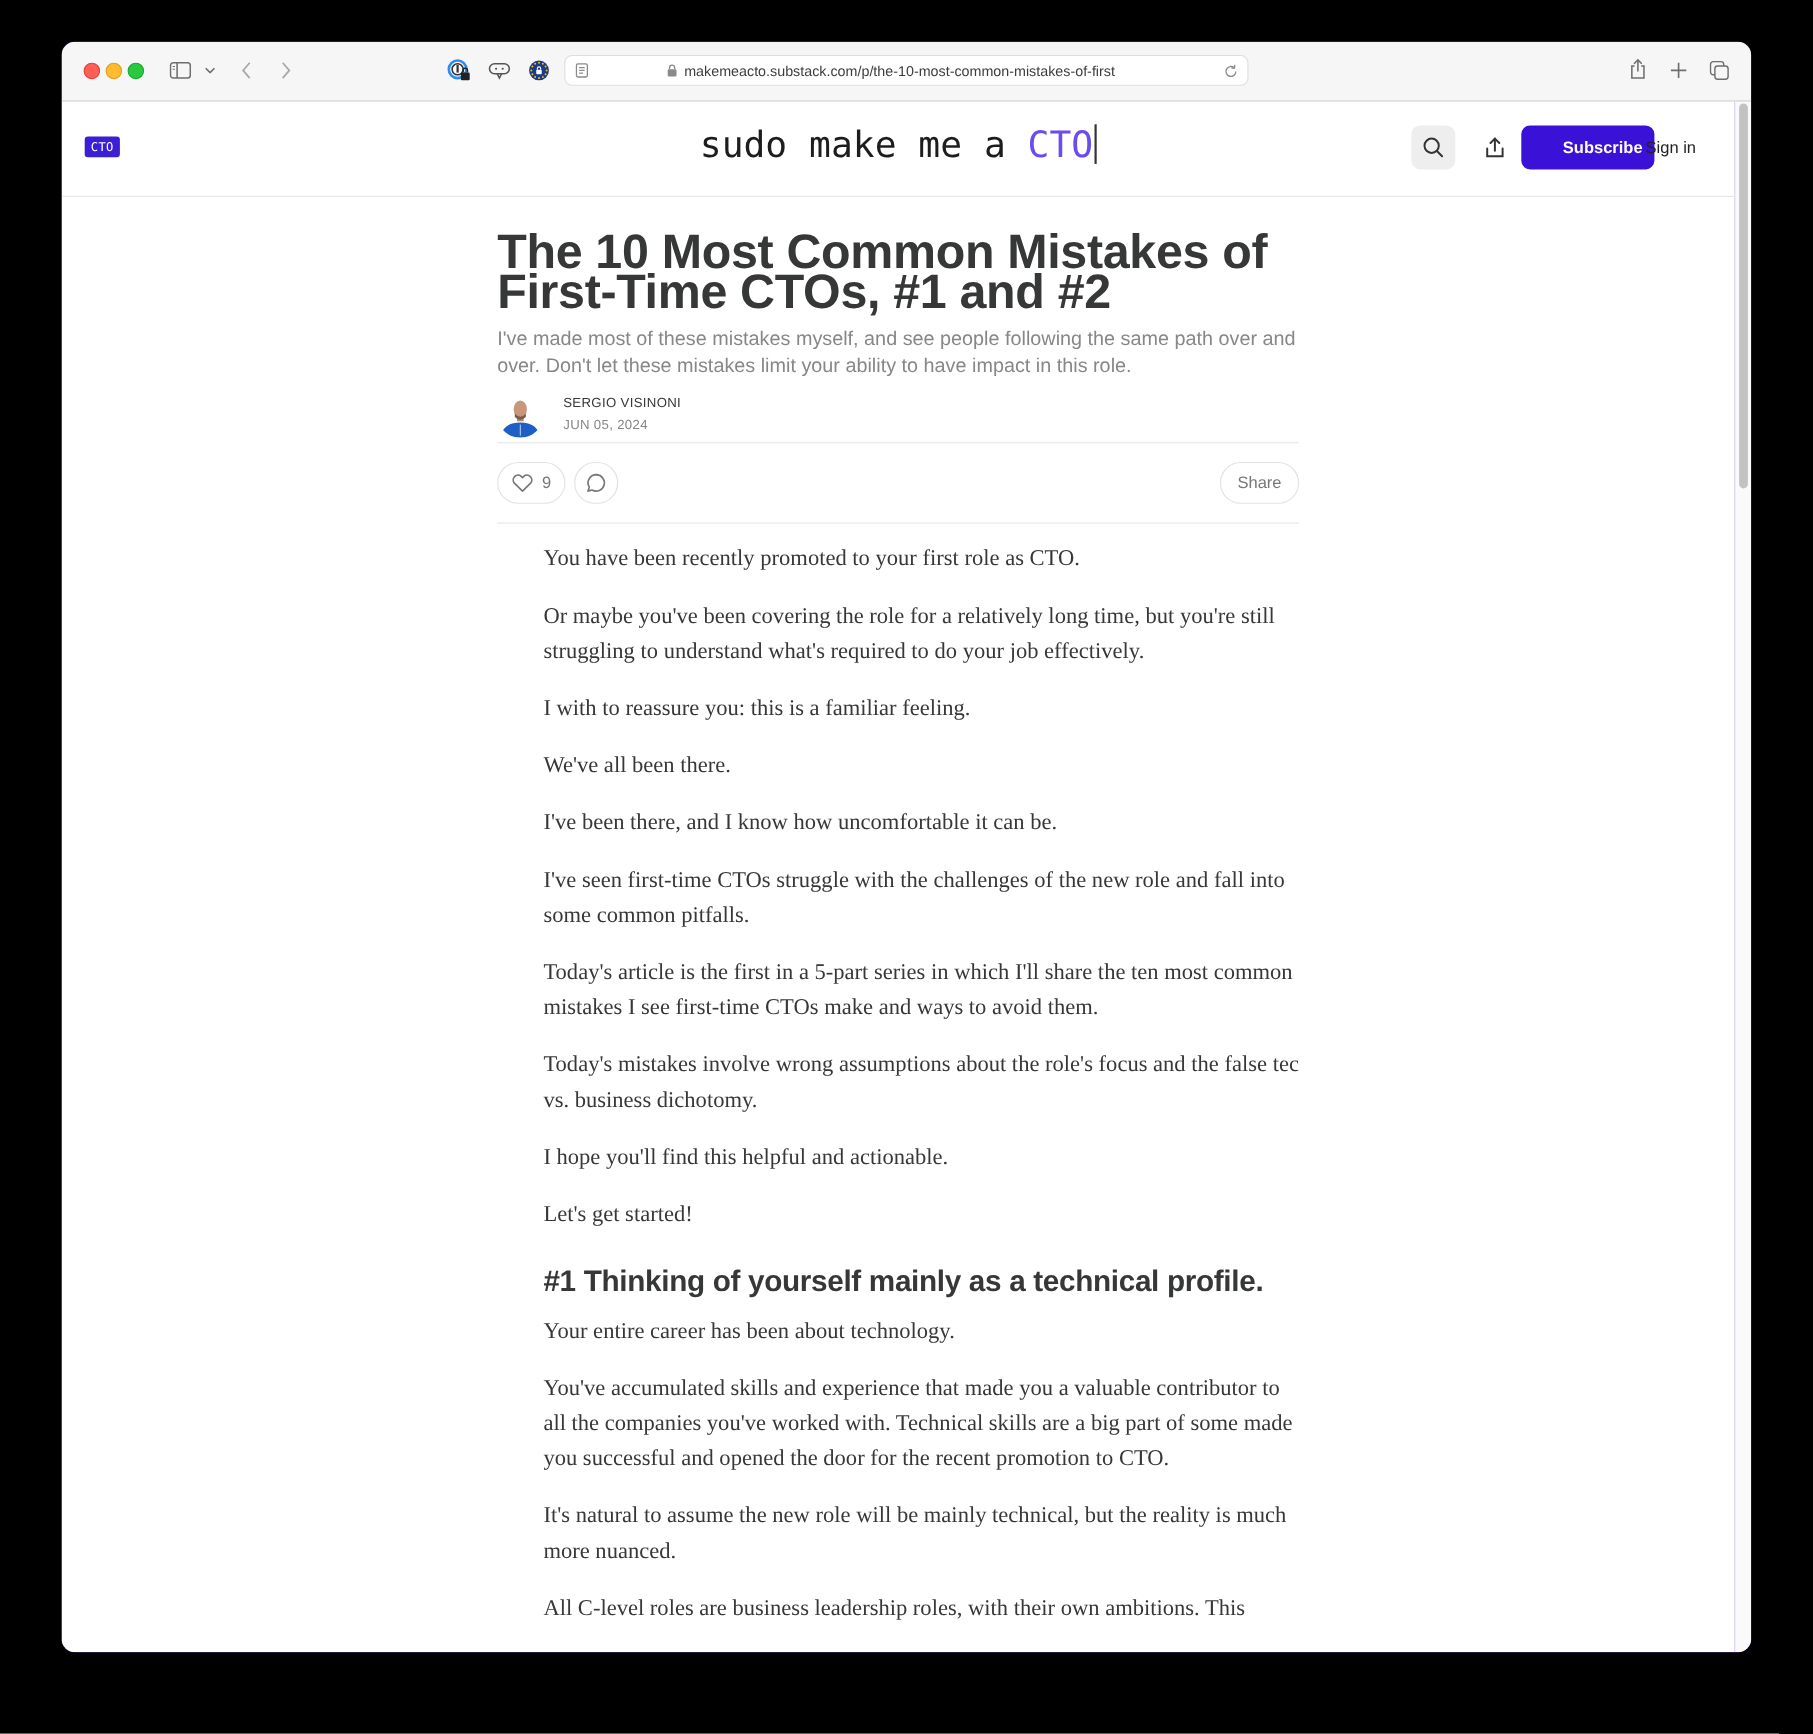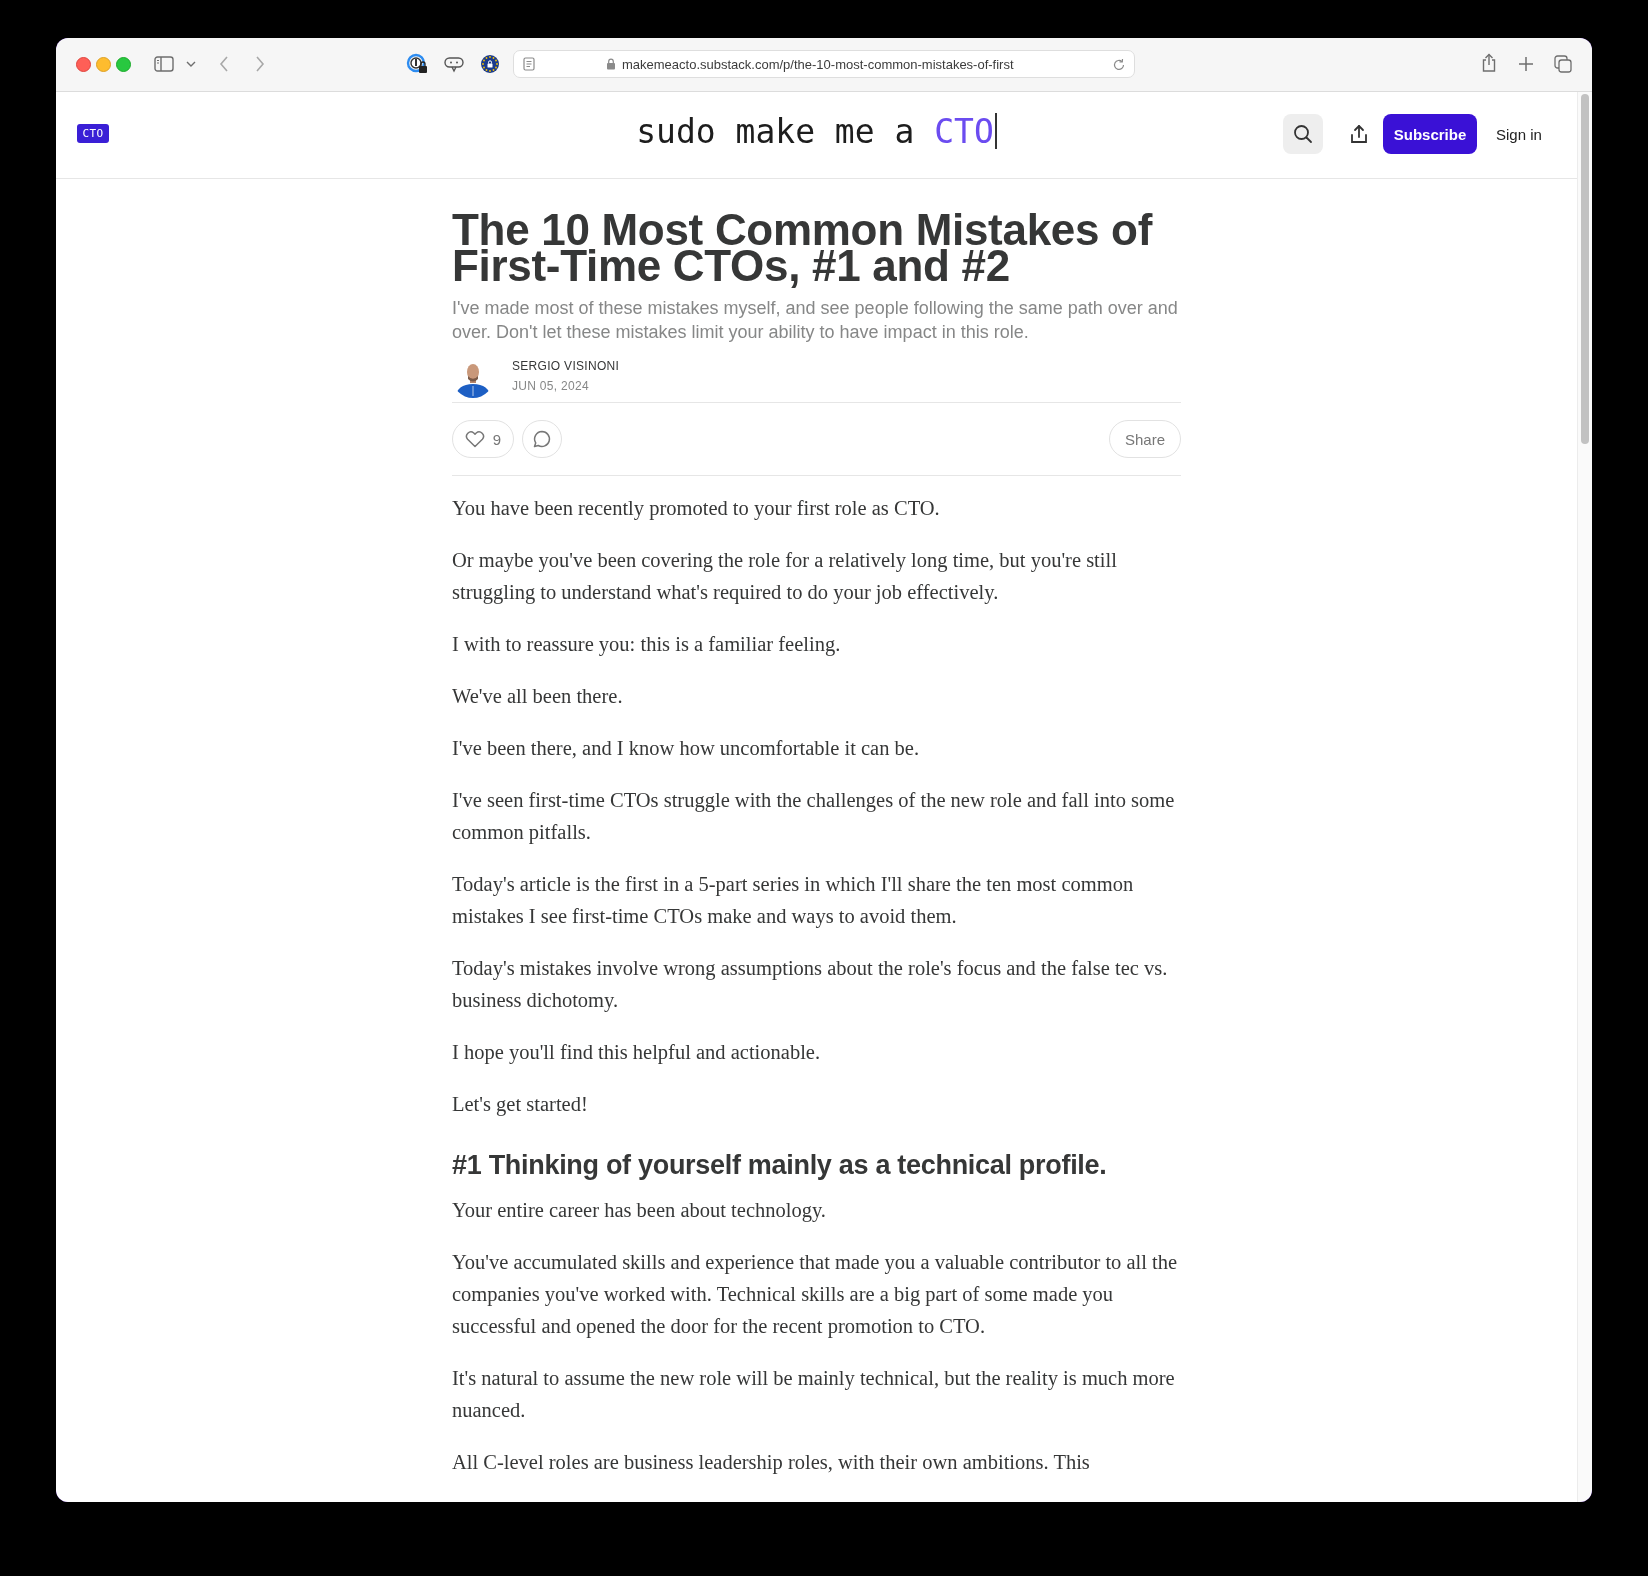--- a/index.html
+++ b/index.html
@@ -16,36 +16,36 @@
   .page { position:absolute; left:0; top:54px; width:1521px; height:1410px; background:#fff; overflow:hidden; }
   .scrolltrack { position:absolute; left:1521px; top:54px; width:15px; height:1410px; background:#fafafa; border-left:1px solid #ececec; box-sizing:border-box; }
   .scrollthumb { position:absolute; left:3px; top:2px; width:8px; height:350px; background:#c2c2c2; border-radius:4px; }
   .site-header { position:absolute; left:0; top:0; width:1521px; height:86px; border-bottom:1px solid #e6e6e6; }
   .logo { position:absolute; left:21px; top:32px; width:32px; height:19px; background:#3a1fd6; border-radius:3px; color:#fff; font-family:"DejaVu Sans Mono", monospace; font-size:11px; display:flex; align-items:center; justify-content:center; letter-spacing:0.3px; }
   .site-title { position:absolute; left:0; width:1521px; top:20px; text-align:center; font-family:"DejaVu Sans Mono", monospace; font-size:33px; color:#1d1d1d; letter-spacing:0px; }
   .site-title .accent { color:#6b4cf0; }
   .cursor-bar { display:inline-block; width:2px; height:36px; background:#333; vertical-align:-6px; margin-left:1px; }
   .search-btn { position:absolute; left:1227px; top:22px; width:40px; height:40px; background:#eeeeee; border-radius:8px; display:flex; align-items:center; justify-content:center; }
   .hdr-share { position:absolute; left:1283px; top:22px; width:40px; height:40px; display:flex; align-items:center; justify-content:center; }
-  .subscribe-btn { position:absolute; left:1327px; top:22px; width:94px; height:40px; background:#3a11d6; color:#fff; border-radius:8px; font-size:15px; font-weight:bold; display:flex; align-items:center; justify-content:center; }
+  .subscribe-btn { position:absolute; left:1327px; top:22px; width:94px; height:40px; background:#3a11d6; color:#fff; border-radius:8px; font-size:15px; font-weight:bold; display:flex; align-items:center; justify-content:center;padding-left:27px; }
   .signin { position:absolute; left:1440px; top:22px; height:40px; font-size:15px; color:#222; display:flex; align-items:center; }
   .article { position:absolute; left:396px; top:120px; width:729px; }
   .post-title { font-family:"Liberation Sans", sans-serif; font-weight:bold; font-size:44px; line-height:36px; color:#363737; margin:0; letter-spacing:-0.3px; }
   .subtitle { margin-top:12px; font-size:18px; line-height:24px; color:#868787; }
   .byline { position:relative; height:46px; margin-top:12px; }
   .avatar { position:absolute; left:0; top:0; width:42px; height:42px; border-radius:50%; overflow:hidden; }
   .author { position:absolute; left:60px; top:3px; font-size:12px; color:#363737; letter-spacing:0.3px; }
   .date { position:absolute; left:60px; top:23px; font-size:12px; color:#868787; letter-spacing:0.3px; }
   .divider { height:1px; background:#e6e6e6; }
   .actions { position:relative; height:72px; }
   .pill { position:absolute; top:17px; height:38px; border:1px solid #e2e2e2; border-radius:19px; box-sizing:border-box; display:flex; align-items:center; justify-content:center; color:#777; font-size:15px; }
   .like-btn { left:0; width:62px; gap:8px; }
   .comment-btn { left:70px; width:40px; }
   .share-pill { right:0; width:72px; }
-  .body-text { margin-top:16px; font-family:"Liberation Serif", serif; font-size:20.5px; line-height:32px; color:#363737; }
+  .body-text { margin-top:16px; font-family:"Liberation Serif", serif; font-size:20.5px; line-height:32px; color:#363737;margin-left:42px; }
   .body-text p { margin:0 0 20px 0; }
   .body-text h2 { font-family:"Liberation Sans", sans-serif; font-weight:bold; font-size:27px; line-height:34px; color:#363737; margin:28px 0 12px 0; letter-spacing:-0.3px; }
 </style>
 </head>
 <body>
 
 <div class="window">
   <div class="toolbar">
     <div class="traffic tl-close"></div>
     <div class="traffic tl-min"></div>

